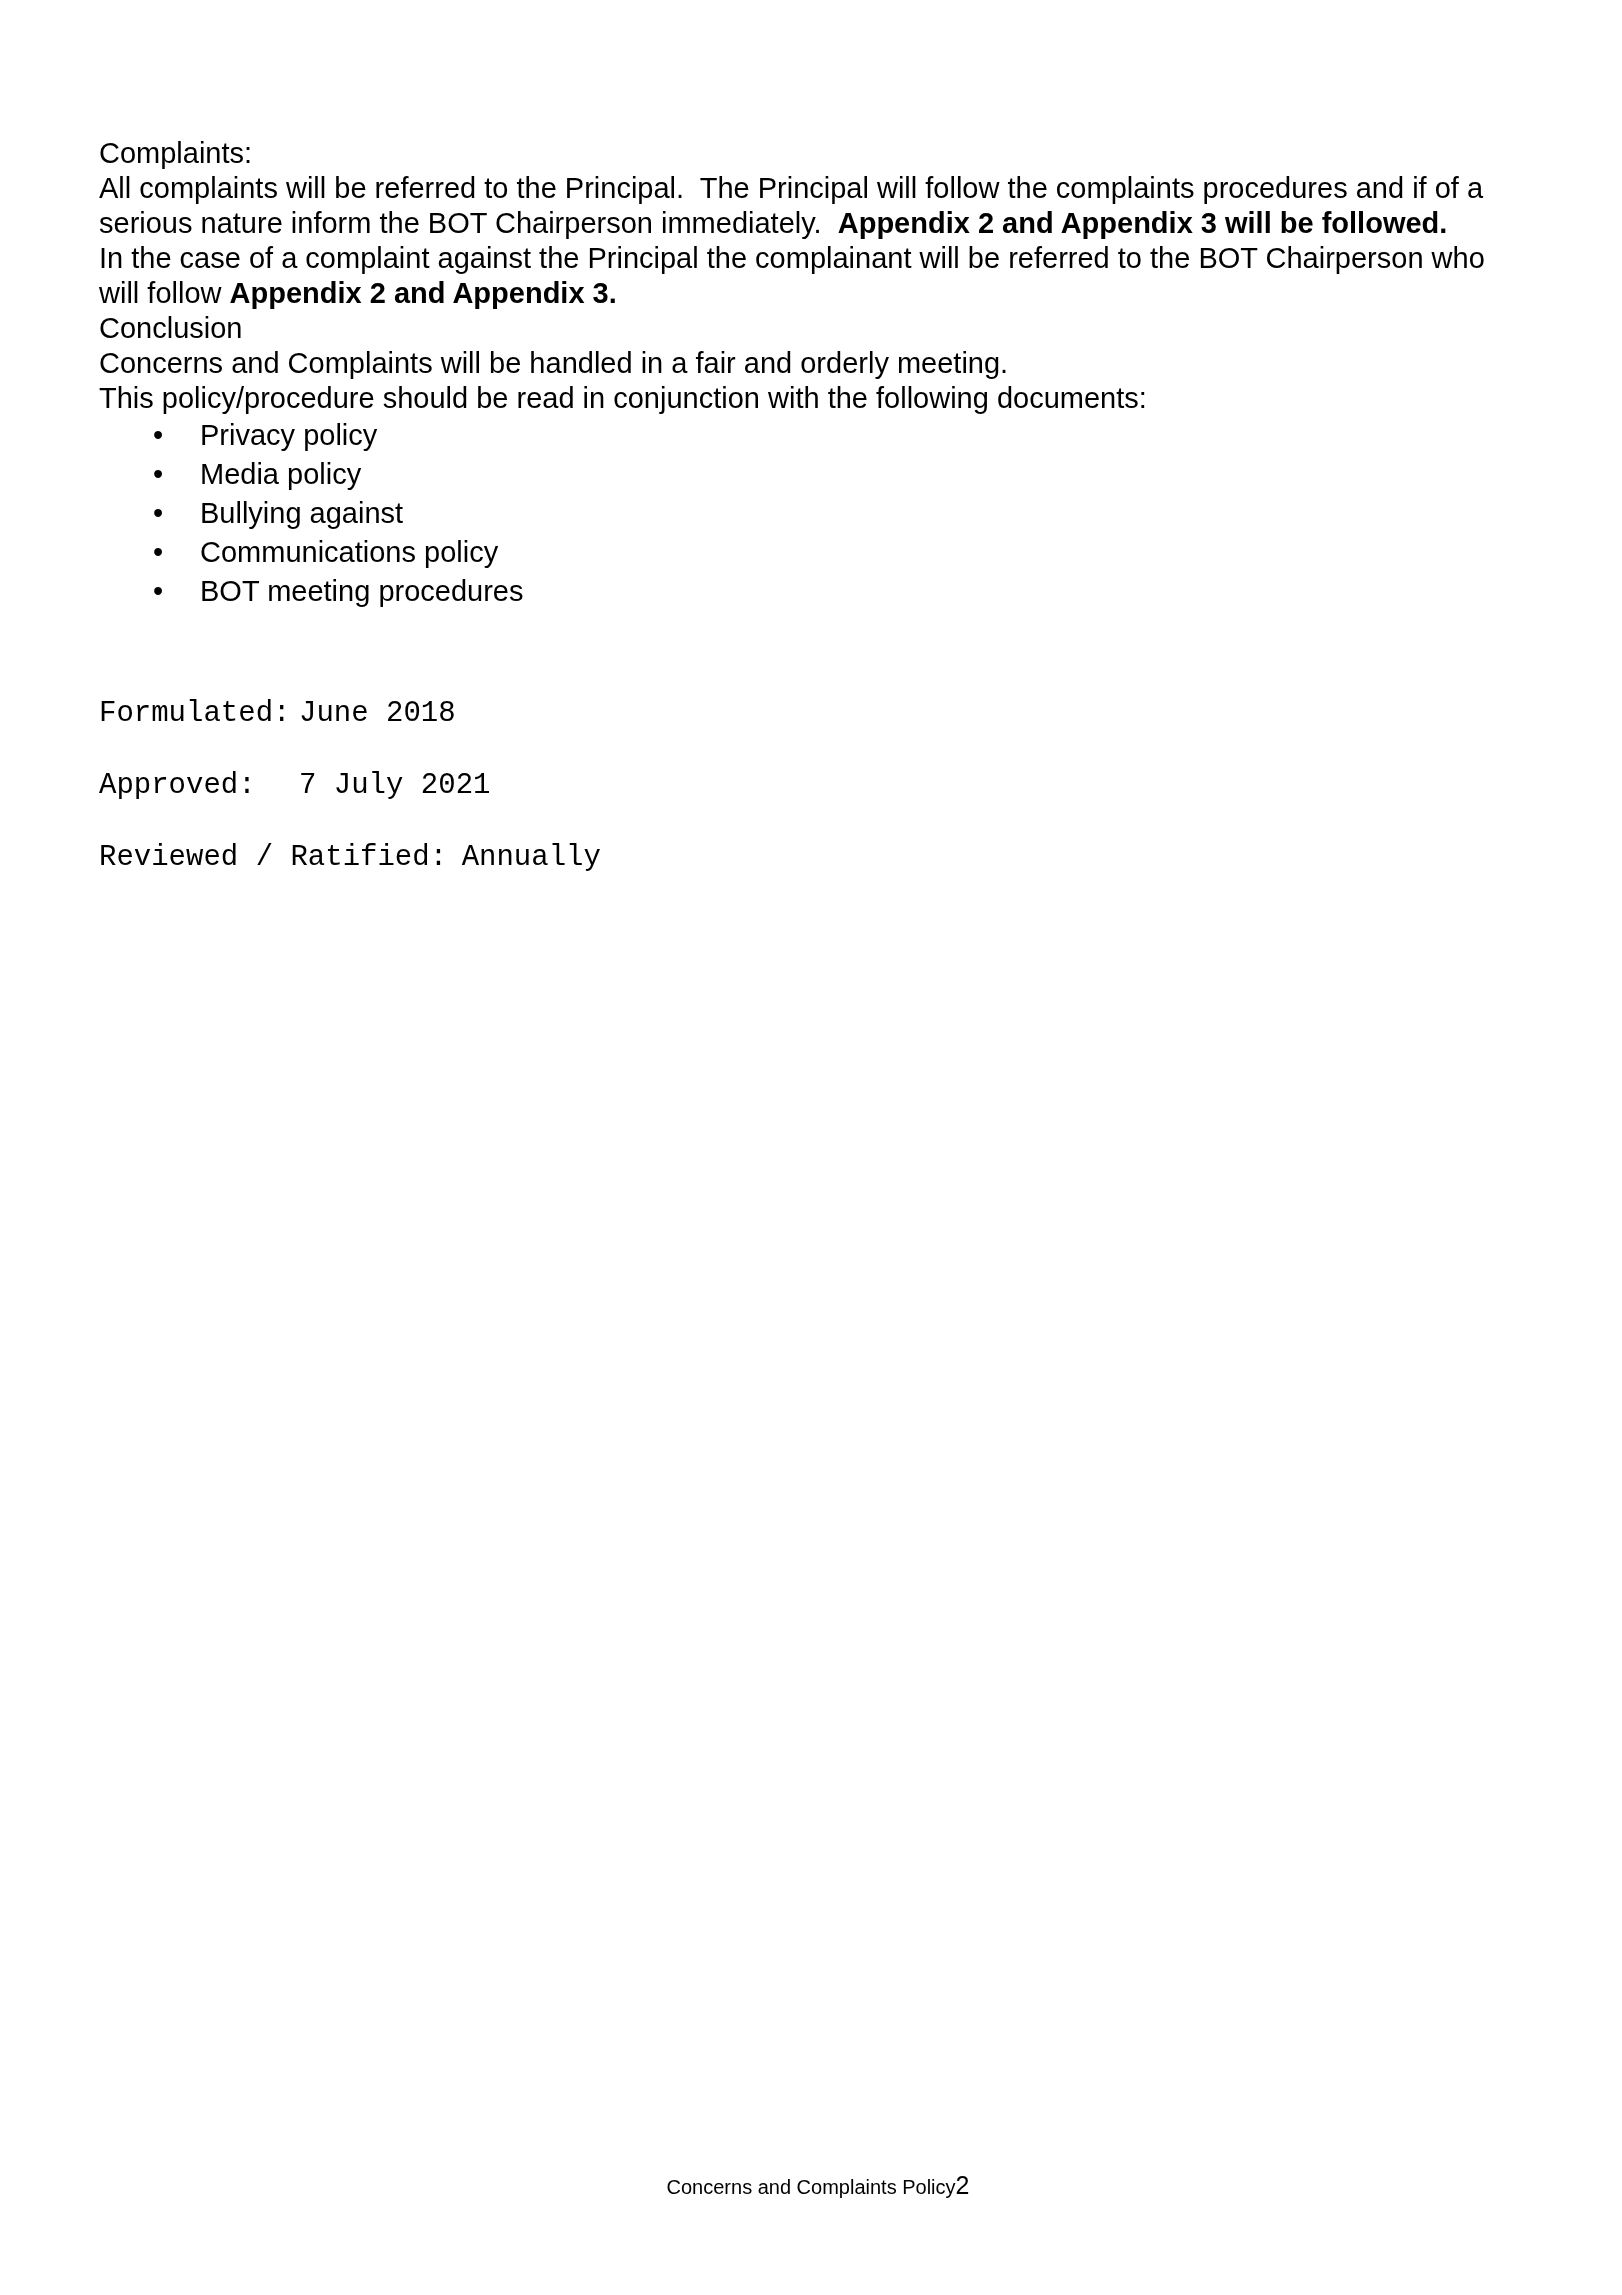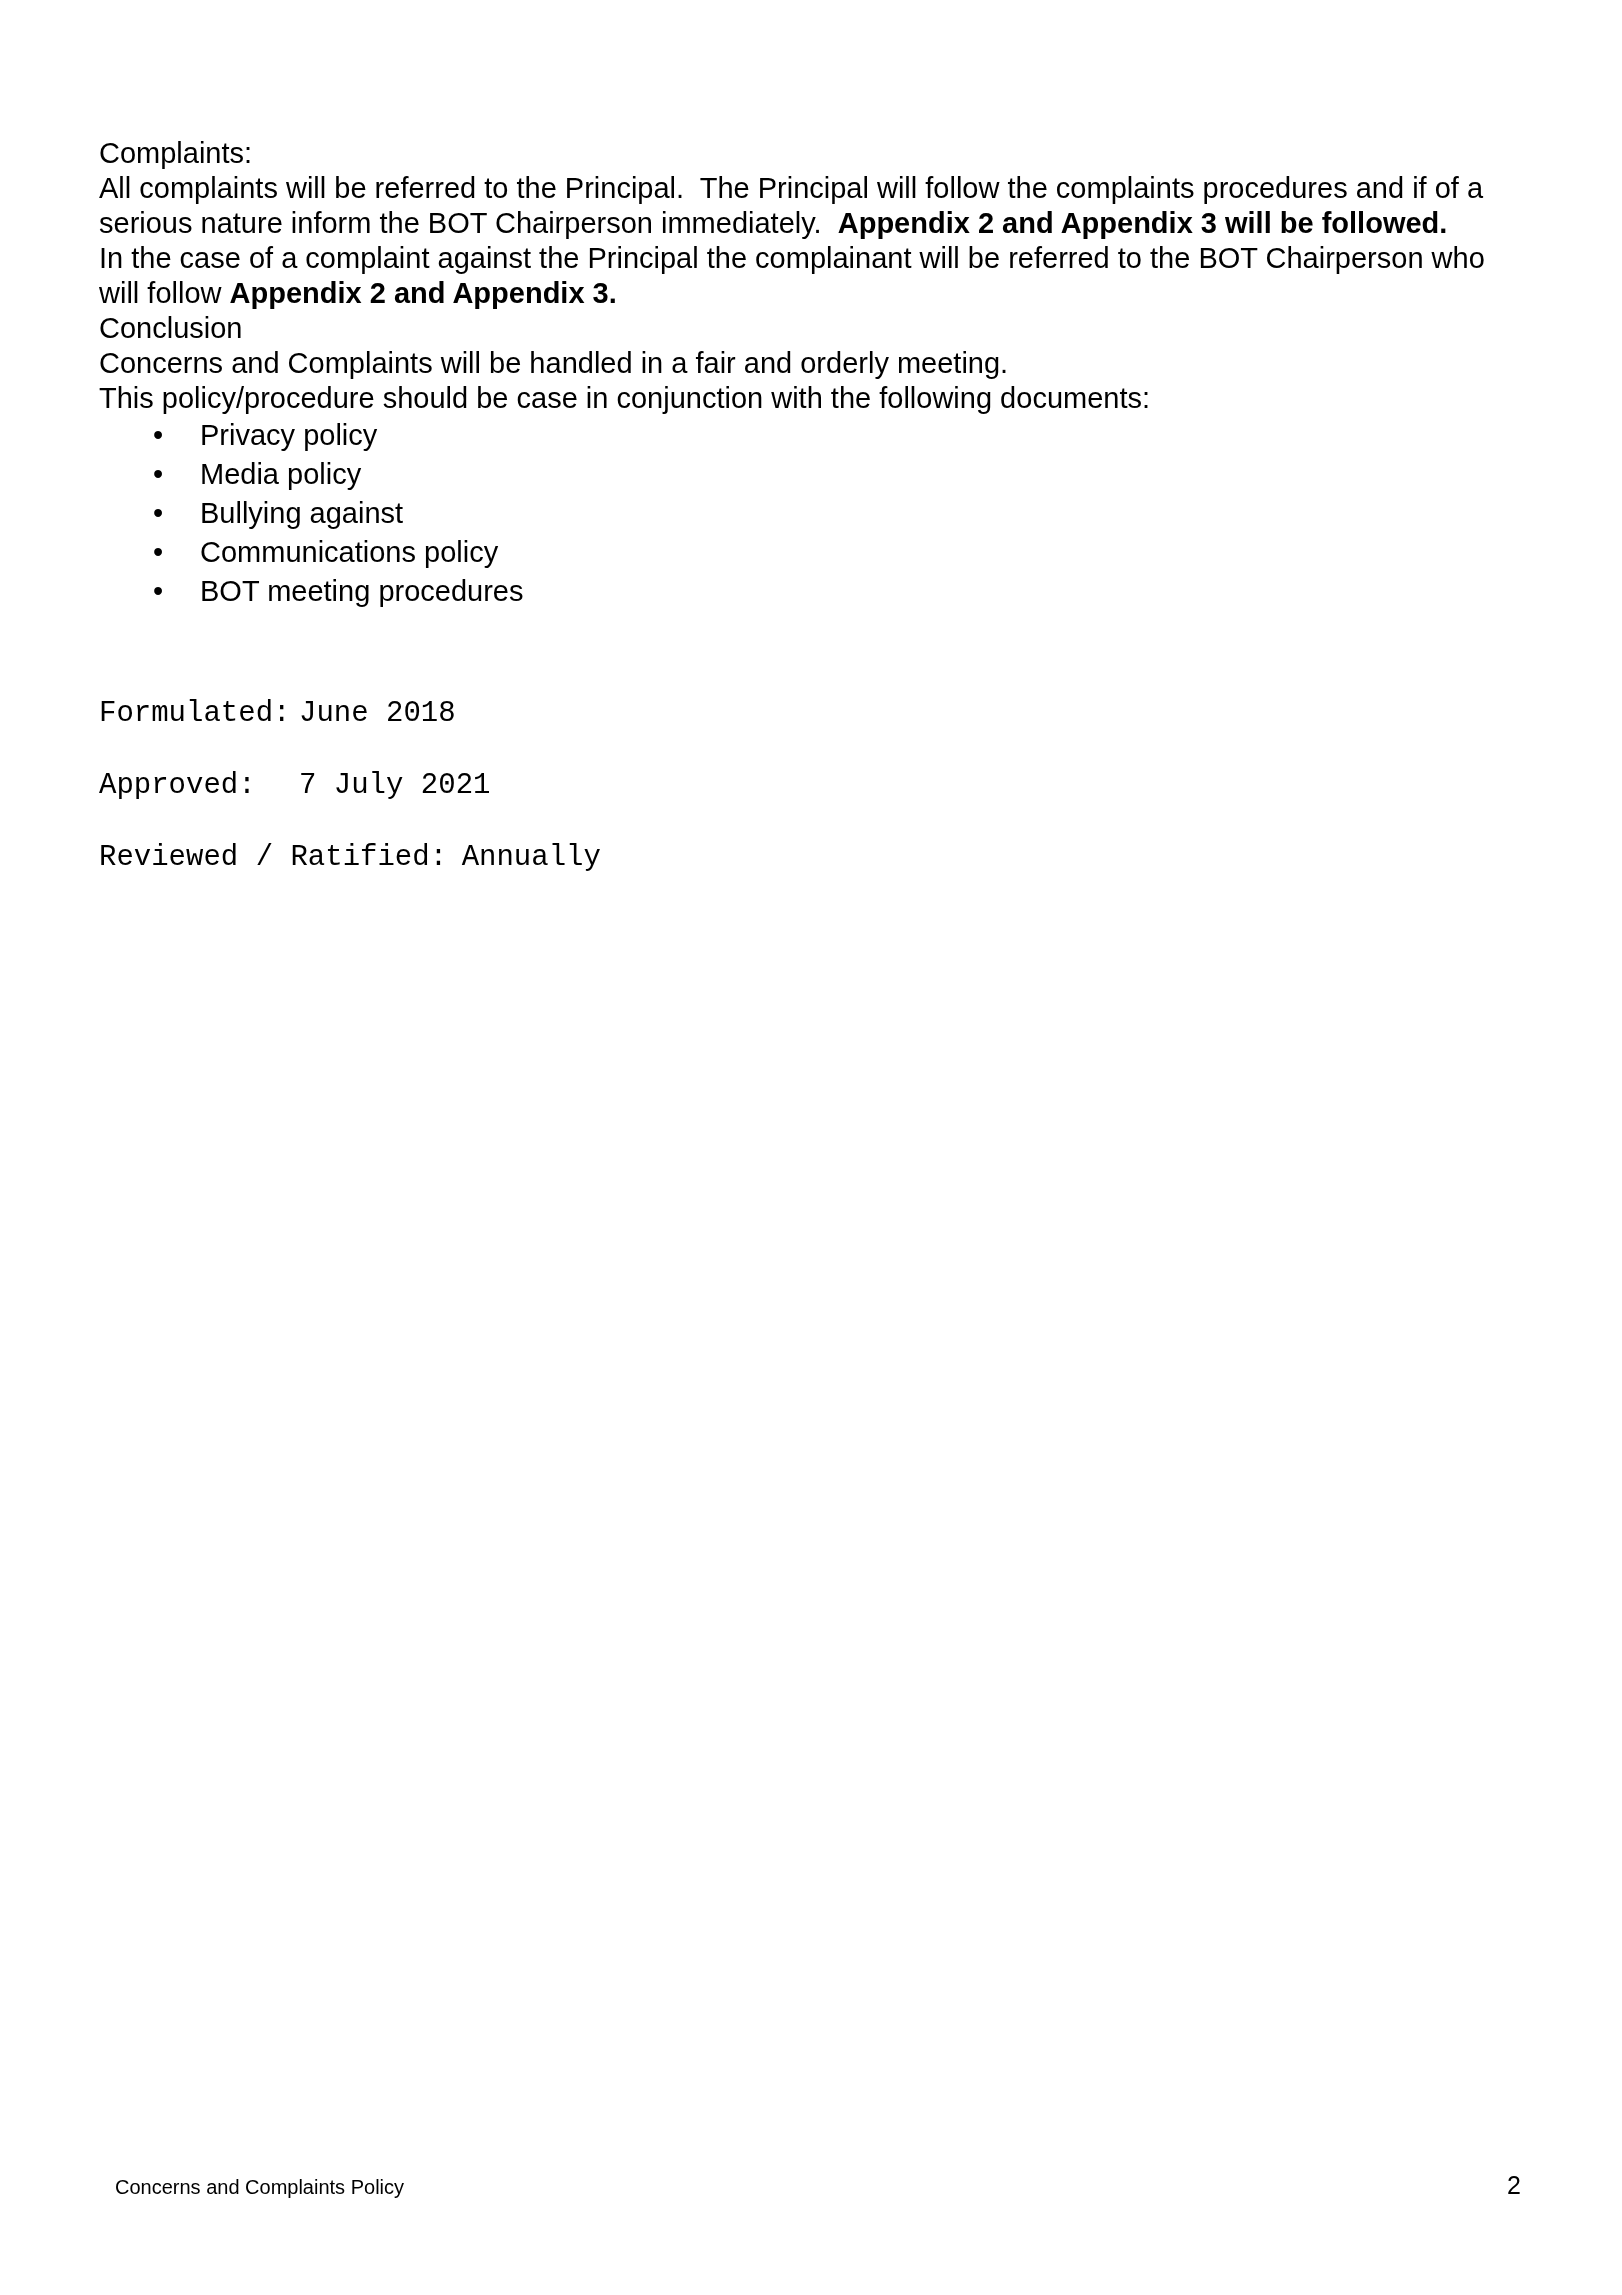--- a/index.html
+++ b/index.html
@@ -62,21 +62,21 @@
     display: inline-block;
     min-width: 200px;
   }
   .meta-label.wide { min-width: 0; margin-right: 14.6px; }
   .footer {
     position: absolute;
     left: 115px;
     right: 101px;
     top: 2172px;
     display: flex;
-    justify-content: space-between;
+    justify-content: center;
     align-items: baseline;
   }
   .footer-title {
     font-size: 20px;
     line-height: 24px;
   }
   .page-number {
     font-size: 25px;
     line-height: 27.6px;
   }
@@ -90,21 +90,21 @@
     <h1 class="heading">Complaints:</h1>
 
     <p><span>All complaints will be referred to the Principal.  The Principal will follow the complaints procedures and if of a serious nature inform the BOT Chairperson immediately.  </span><strong>Appendix 2 and Appendix 3 will be followed.</strong></p>
 
     <p class="spaced"><span>In the case of a complaint against the Principal the complainant will be referred to the BOT Chairperson who will follow </span><strong>Appendix 2 and Appendix 3.</strong></p>
 
     <h2 class="heading spaced">Conclusion</h2>
 
     <p>Concerns and Complaints will be handled in a fair and orderly meeting.</p>
 
-    <p class="spaced">This policy/procedure should be case in conjunction with the following documents:</p>
+    <p class="spaced">This policy/procedure should be read in conjunction with the following documents:</p>
 
     <ul class="doc-list">
       <li>
         <span class="bullet">•</span>
         <span>Privacy policy</span>
       </li>
       <li>
         <span class="bullet">•</span>
         <span>Media policy</span>
       </li>

